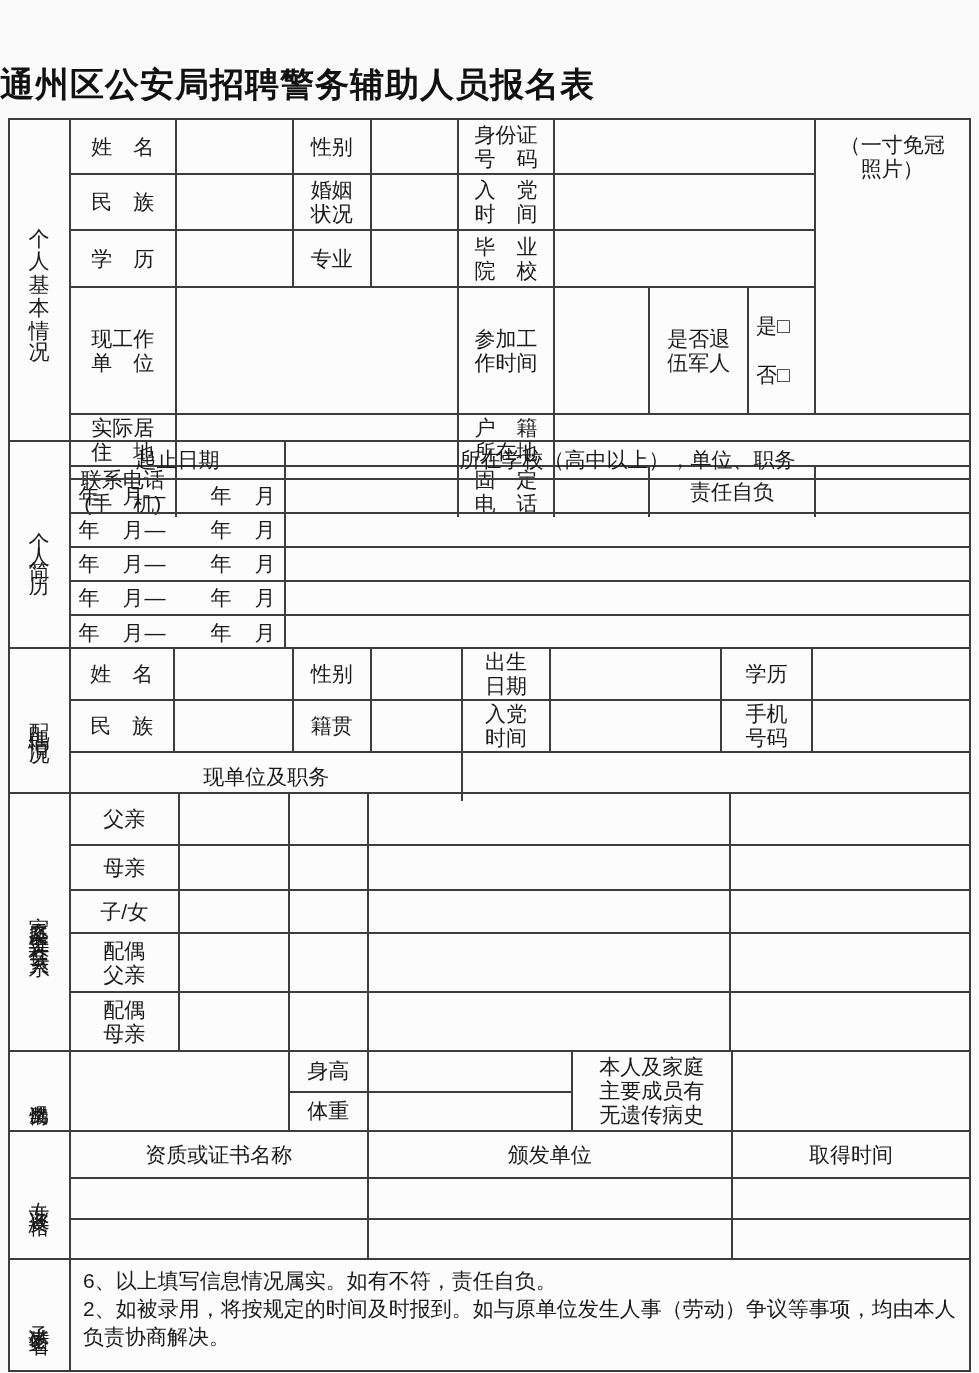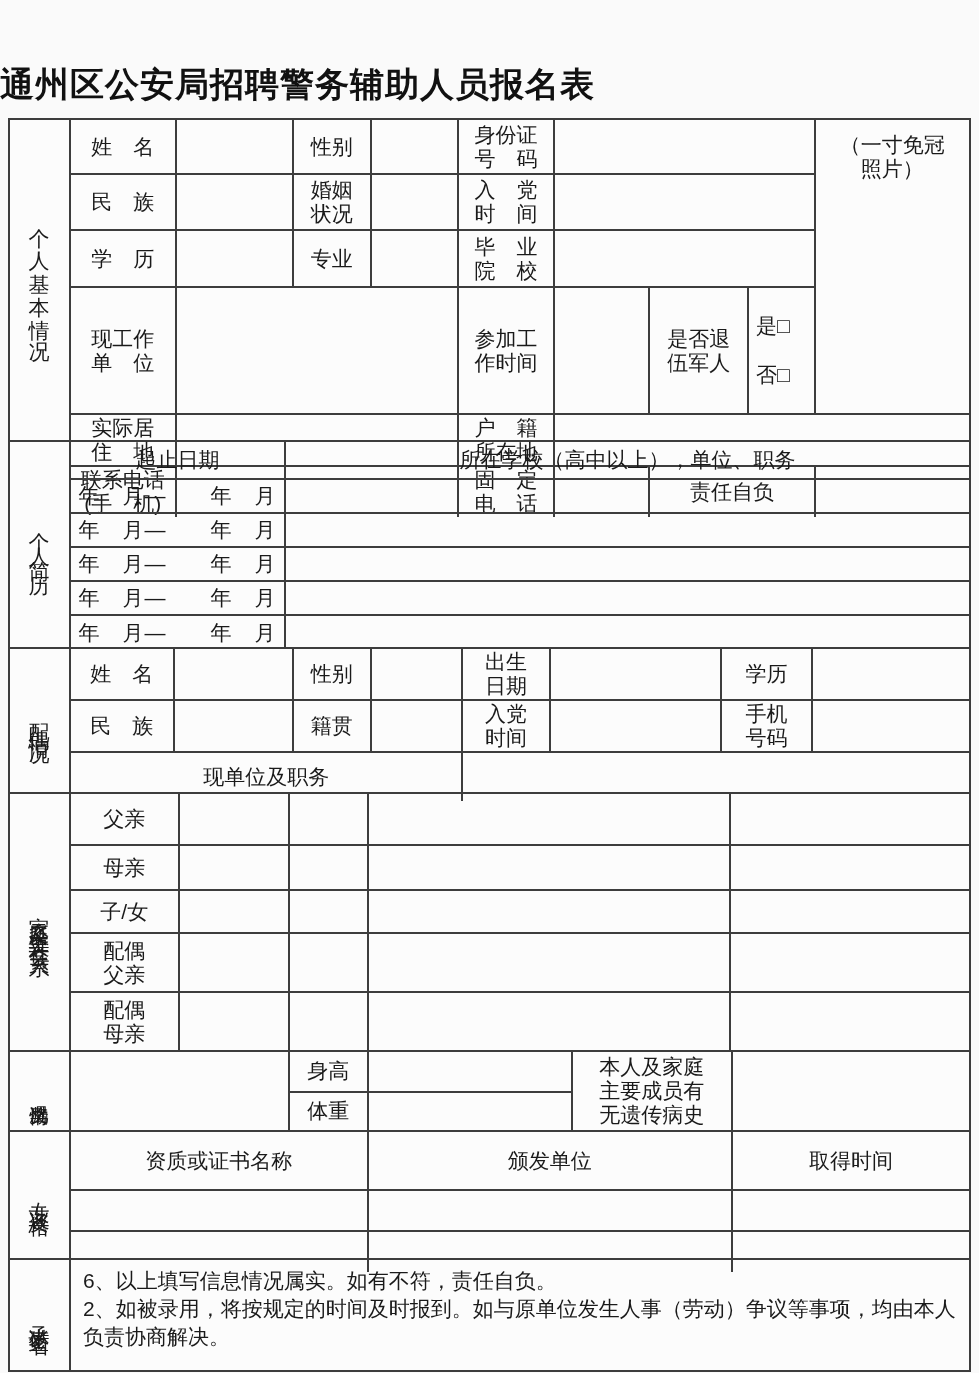--- a/index.html
+++ b/index.html
@@ -327,21 +327,21 @@
     <div class="section" style="height:128px">
       <div class="side ls-f">专业资格</div>
       <div class="grid">
         <table>
           <colgroup>
               <col style="width:33.11%">
               <col style="width:40.53%">
               <col style="width:26.36%">
             </colgroup>
           <tbody>
-              <tr style="height:58px">
+              <tr style="height:46px">
             <td>资质或证书名称</td>
             <td>颁发单位</td>
             <td>取得时间</td>
           </tr>
           <tr style="height:41px">
             <td></td>
             <td></td>
             <td></td>
           </tr>
           <tr style="height:41px">

